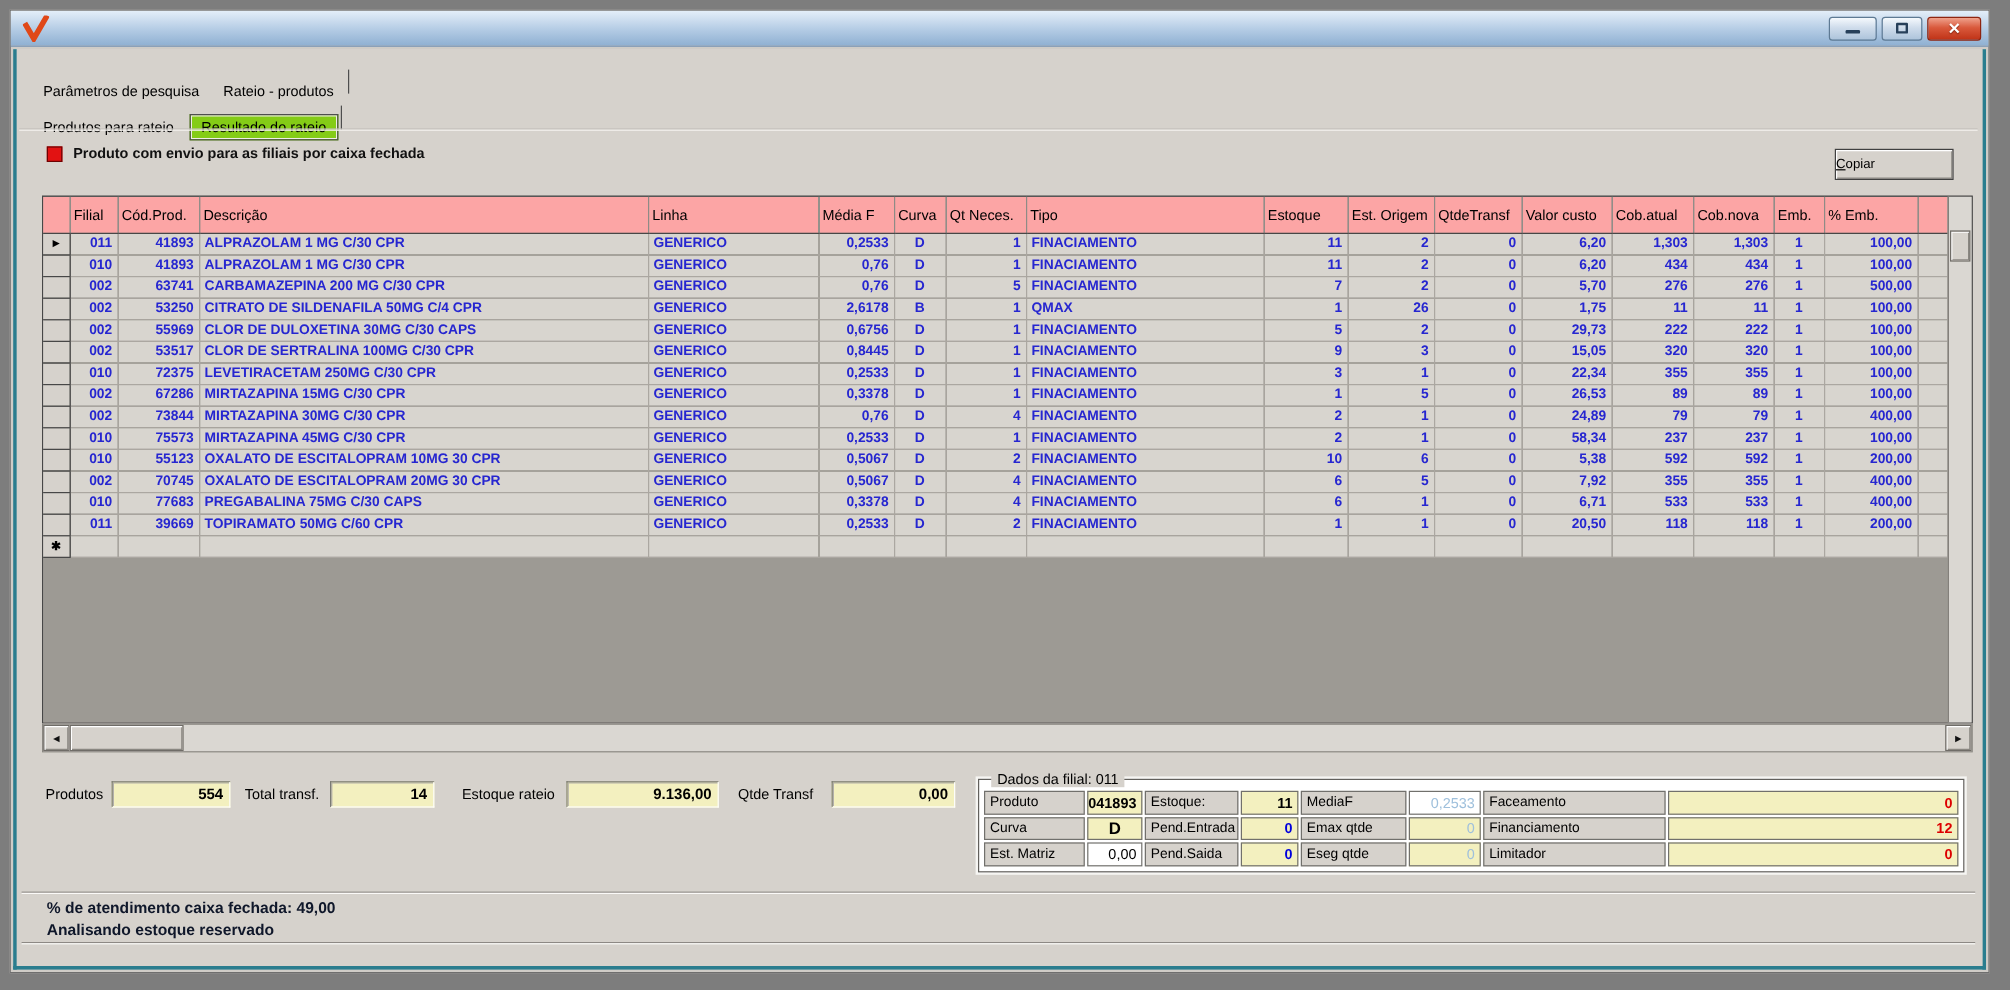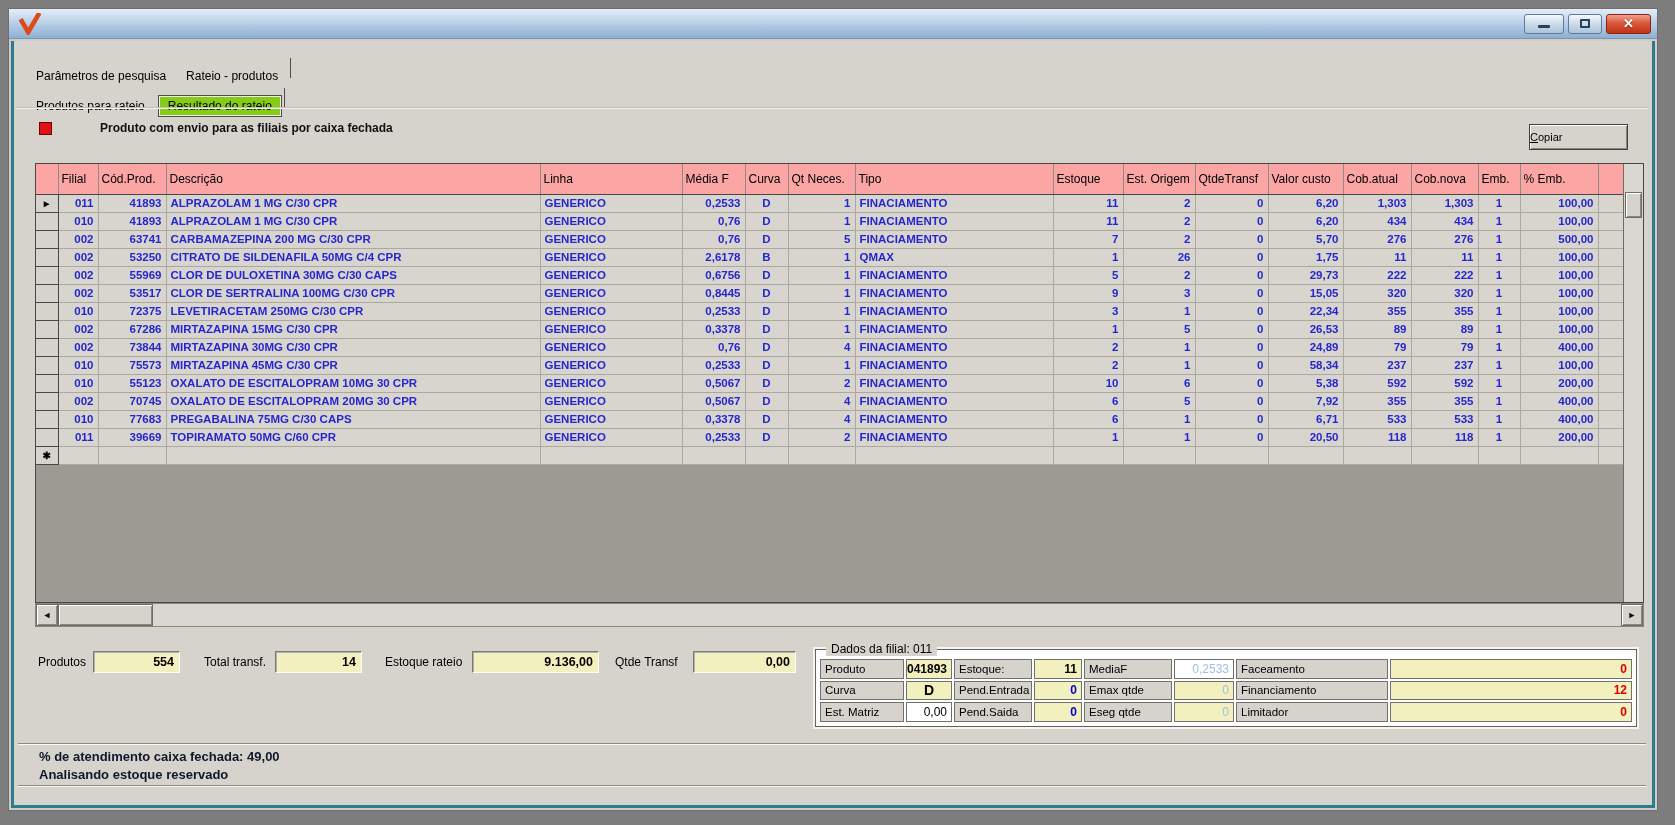--- a/index.html
+++ b/index.html
@@ -33,21 +33,21 @@
   .tabrow { position:absolute; left:12px; display:flex; align-items:center; }
   .tabrow.r1 { top:8px; }
   .tabrow.r2 { top:38px; }
   .tab { padding:4px 10px; font-size:12px; color:#000; white-space:nowrap; cursor:default;margin-top:16px; }
   .tab.boxed { border:1px solid #4e4e4e; background:#84cc16; box-shadow:inset 0 0 0 1px #efece7; margin-left:3px; padding:3px 9px; }
   .tab-sep { width:1px; height:20px; background:#4e4e4e; margin-left:2px; }
   .hline { position:absolute; left:2px; top:66px; width:1632px; height:2px;
            border-top:1px solid #c2bfba; border-bottom:1px solid #f4f2ee; }
 
   
-  .legend-row { position:absolute; left:25px; top:80px; display:flex; align-items:center;gap:39px; }
+  .legend-row { position:absolute; left:25px; top:80px; display:flex; align-items:center; }
   .legend-swatch { width:13px; height:13px; background:#e21212; border:1px solid #6d0202; margin-right:9px; }
   .legend-text { font-size:12px; font-weight:bold; color:#111; }
   .btn-copiar { position:absolute; left:1515px; top:83px; width:99px; height:26px;
                 background:#d6d2cc; border:1px solid #404040;
                 box-shadow:inset 1px 1px 0 #ffffff, inset -1px -1px 0 #8a8781;
                 font-size:11px; color:#000; display:flex; align-items:center; justify-content:flex-start; cursor:default; }
   .btn-copiar u { text-decoration:underline; }
 
   
   .grid-outer { position:absolute; left:21px; top:122px; width:1609px; height:440px;
@@ -522,21 +522,21 @@
             <span>◄</span>
           </div>
         <div class="hthumb"></div>
         <div class="htrack"></div>
         <div class="sbtn">
             <span>►</span>
           </div>
       </div>
 
       <div class="sum-label" style="left:24px">Produtos</div>
-      <div class="sum-field" style="left:79px;  width:87px">554</div>
+      <div class="sum-field" style="left:79px;  width:99px">554</div>
       <div class="sum-label" style="left:190px">Total transf.</div>
       <div class="sum-field" style="left:261px; width:87px">14</div>
       <div class="sum-label" style="left:371px">Estoque rateio</div>
       <div class="sum-field" style="left:458px; width:127px">9.136,00</div>
       <div class="sum-label" style="left:601px">Qtde Transf</div>
       <div class="sum-field" style="left:679px; width:103px">0,00</div>
 
       <div class="groupbox">
         <div class="gb-legend">Dados da filial: 011</div>
         <div class="gb-grid" id="gb-grid">

